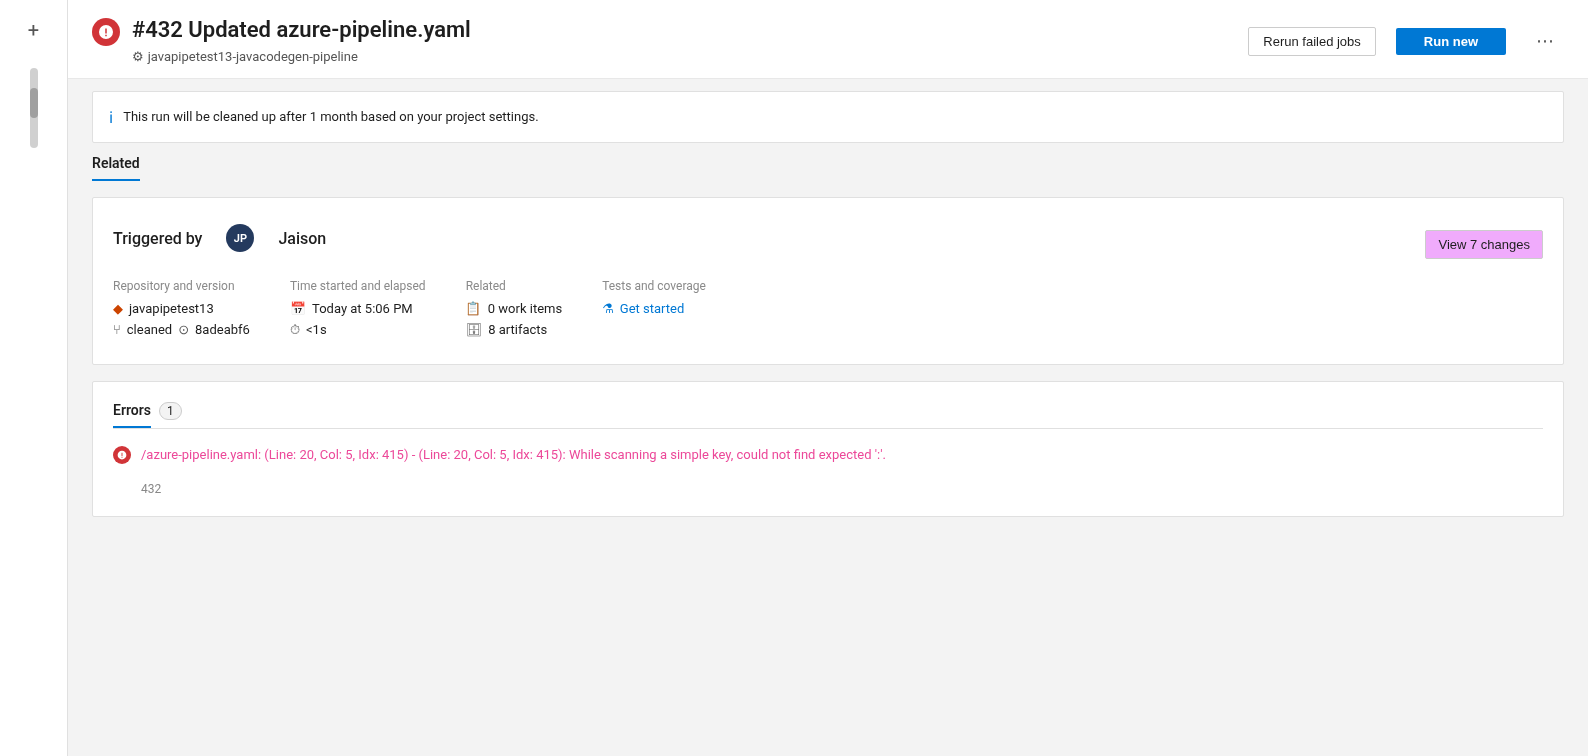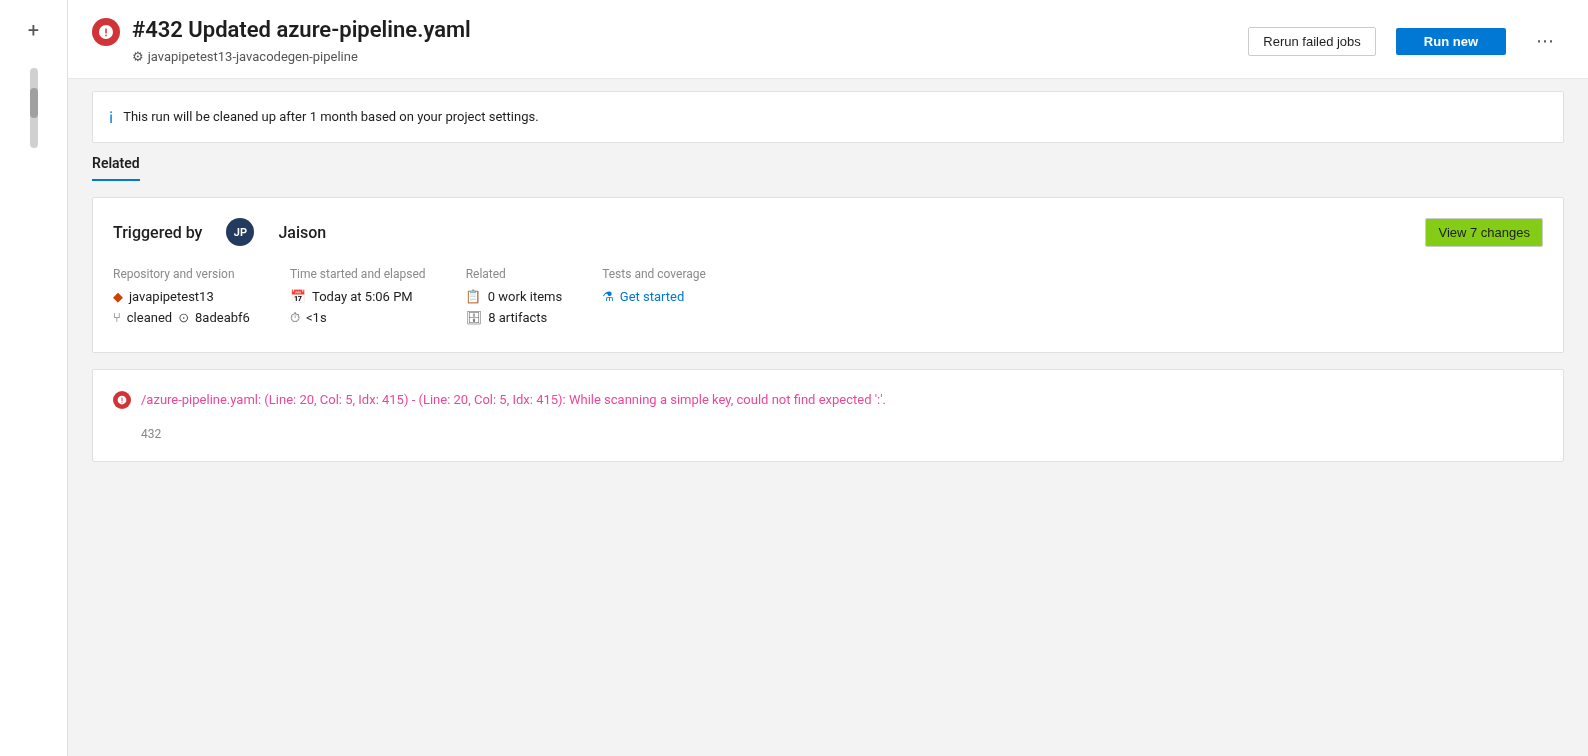--- a/index.html
+++ b/index.html
@@ -233,25 +233,26 @@
       align-items: center;
       justify-content: center;
       color: #fff;
       font-size: 11px;
       font-weight: 600;
     }
 
     .btn-view-changes {
       padding: 6px 12px;
       border: 1px solid #ccc;
-      background: #84cc16;
-      border-radius: 2px;
-      cursor: pointer;
-      font-size: 13px;
-      color: #1e1e1e;
+      background: #f0abfc;
+      border-radius: 2px;
+      cursor: pointer;
+      font-size: 13px;
+      color: #1e1e1e;
+      margin-top: 12px;
     }
 
     
     .info-grid {
       display: flex;
       gap: 40px;
     }
 
     .info-col {}
 
@@ -460,20 +461,24 @@
             <div class="info-col-label">Tests and coverage</div>
             <div class="info-row">
               <span class="info-row-icon" style="color:#0078d4;">⚗</span>
               <span class="link-blue">Get started</span>
             </div>
           </div>
         </div>
       </div>
 
       <div class="errors-section" style="margin-top: 16px;">
+        <div class="errors-tab-row">
+          <span class="errors-tab">Errors</span>
+          <span class="errors-badge">1</span>
+        </div>
 
         <div class="error-item">
           <div class="error-item-icon">
             <svg viewBox="0 0 16 16">
                 <path d="M8 1a7 7 0 100 14A7 7 0 008 1zm-.75 3.5h1.5v5h-1.5v-5zm0 6.25h1.5v1.5h-1.5v-1.5z"></path>
               </svg>
           </div>
           <div class="error-item-body">
             <div class="error-item-text">/azure-pipeline.yaml: (Line: 20, Col: 5, Idx: 415) - (Line: 20, Col: 5, Idx: 415): While scanning a simple key, could not find expected ':'.</div>
             <div class="error-item-id">432</div>

